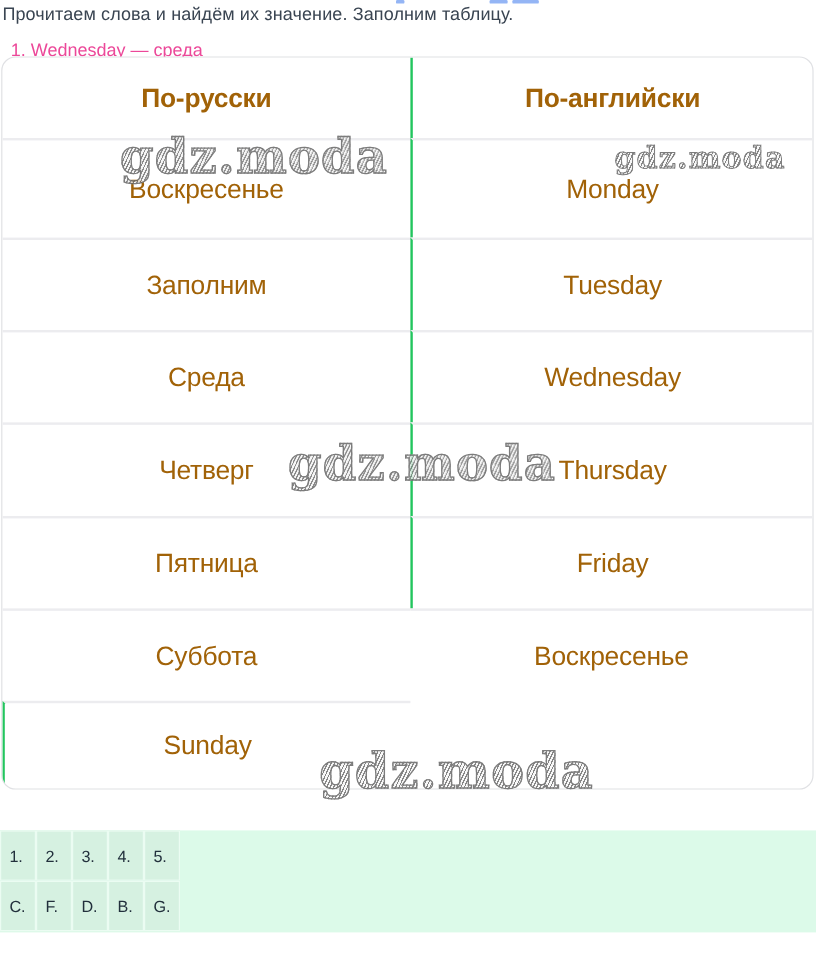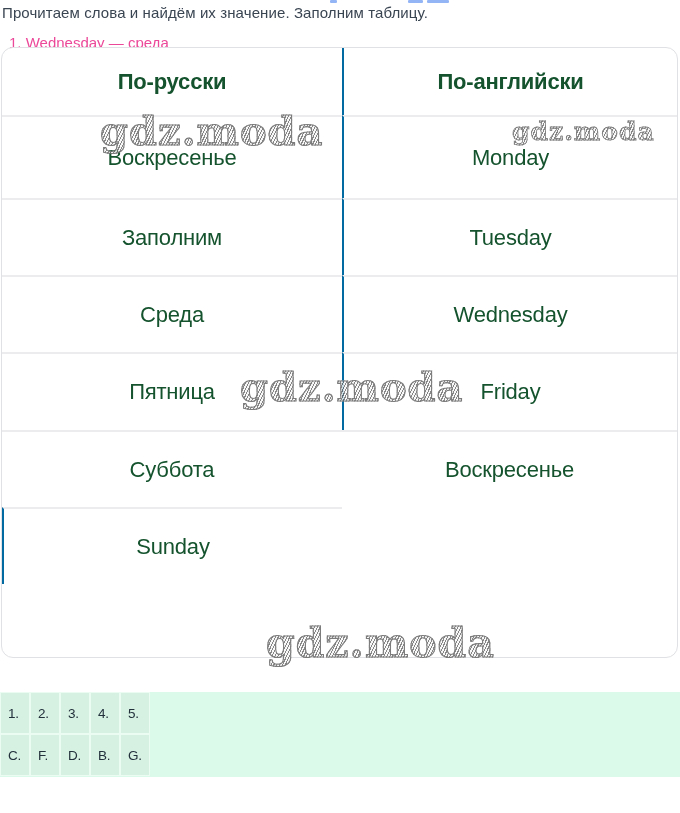--- a/index.html
+++ b/index.html
@@ -20,22 +20,22 @@
   .cropped-line{position:absolute;left:9px;top:33px;font-size:15px;line-height:19px;
     color:#ec4899;z-index:0;white-space:nowrap;}
 
   
   .card{position:absolute;left:1px;top:47px;width:677px;height:611px;background:#ffffff;
     border:1.5px solid #e0e1e4;border-radius:12px;z-index:1;overflow:hidden;box-sizing:border-box;}
   .day-grid{display:grid;width:100%;height:100%;
     grid-template-columns:340px 1fr;
     grid-template-rows:67px 83px 77px 77px 78px 77px 77px 71px;}
   .cell{display:flex;align-items:center;justify-content:center;
-    font-size:22px;color:#14532d;letter-spacing:-.2px;border-top:2px solid #ececef;}
-  .cell.col-en{border-left:2px solid #0369a1;}
+    font-size:22px;color:#a16207;letter-spacing:-.2px;border-top:2px solid #ececef;}
+  .cell.col-en{border-left:2px solid #22c55e;}
   .cell.head{font-weight:bold;border-top:none;font-size:22px;}
 
   
   .watermark{position:absolute;z-index:2;font-family:"DejaVu Serif","Liberation Serif",serif;
     font-weight:bold;letter-spacing:1px;white-space:nowrap;
     background:repeating-linear-gradient(115deg,rgba(110,110,110,.95) 0px,rgba(110,110,110,.95) 1px,rgba(246,246,246,.95) 1px,rgba(246,246,246,.95) 2.6px);
     -webkit-background-clip:text;background-clip:text;color:transparent;
     -webkit-text-stroke:1.1px #6b6b6b;opacity:.88;text-align:center;}
   .wm1{left:100px;top:107px;font-size:40px;}
   .wm2{left:512px;top:117px;font-size:25px;-webkit-text-stroke-width:.8px;}
@@ -69,20 +69,22 @@
 
       <div class="cell col-ru">Воскресенье</div>
       <div class="cell col-en">Monday</div>
 
       <div class="cell col-ru">Заполним</div>
       <div class="cell col-en">Tuesday</div>
 
       <div class="cell col-ru">Среда</div>
       <div class="cell col-en">Wednesday</div>
 
+      <div class="cell col-ru">Четверг</div>
+      <div class="cell col-en">Thursday</div>
 
       <div class="cell col-ru">Пятница</div>
       <div class="cell col-en">Friday</div>
 
       <div class="cell col-ru">Суббота</div>
 
       <div class="cell col-ru">Воскресенье</div>
       <div class="cell col-en">Sunday</div>
     </div>
   </div>

